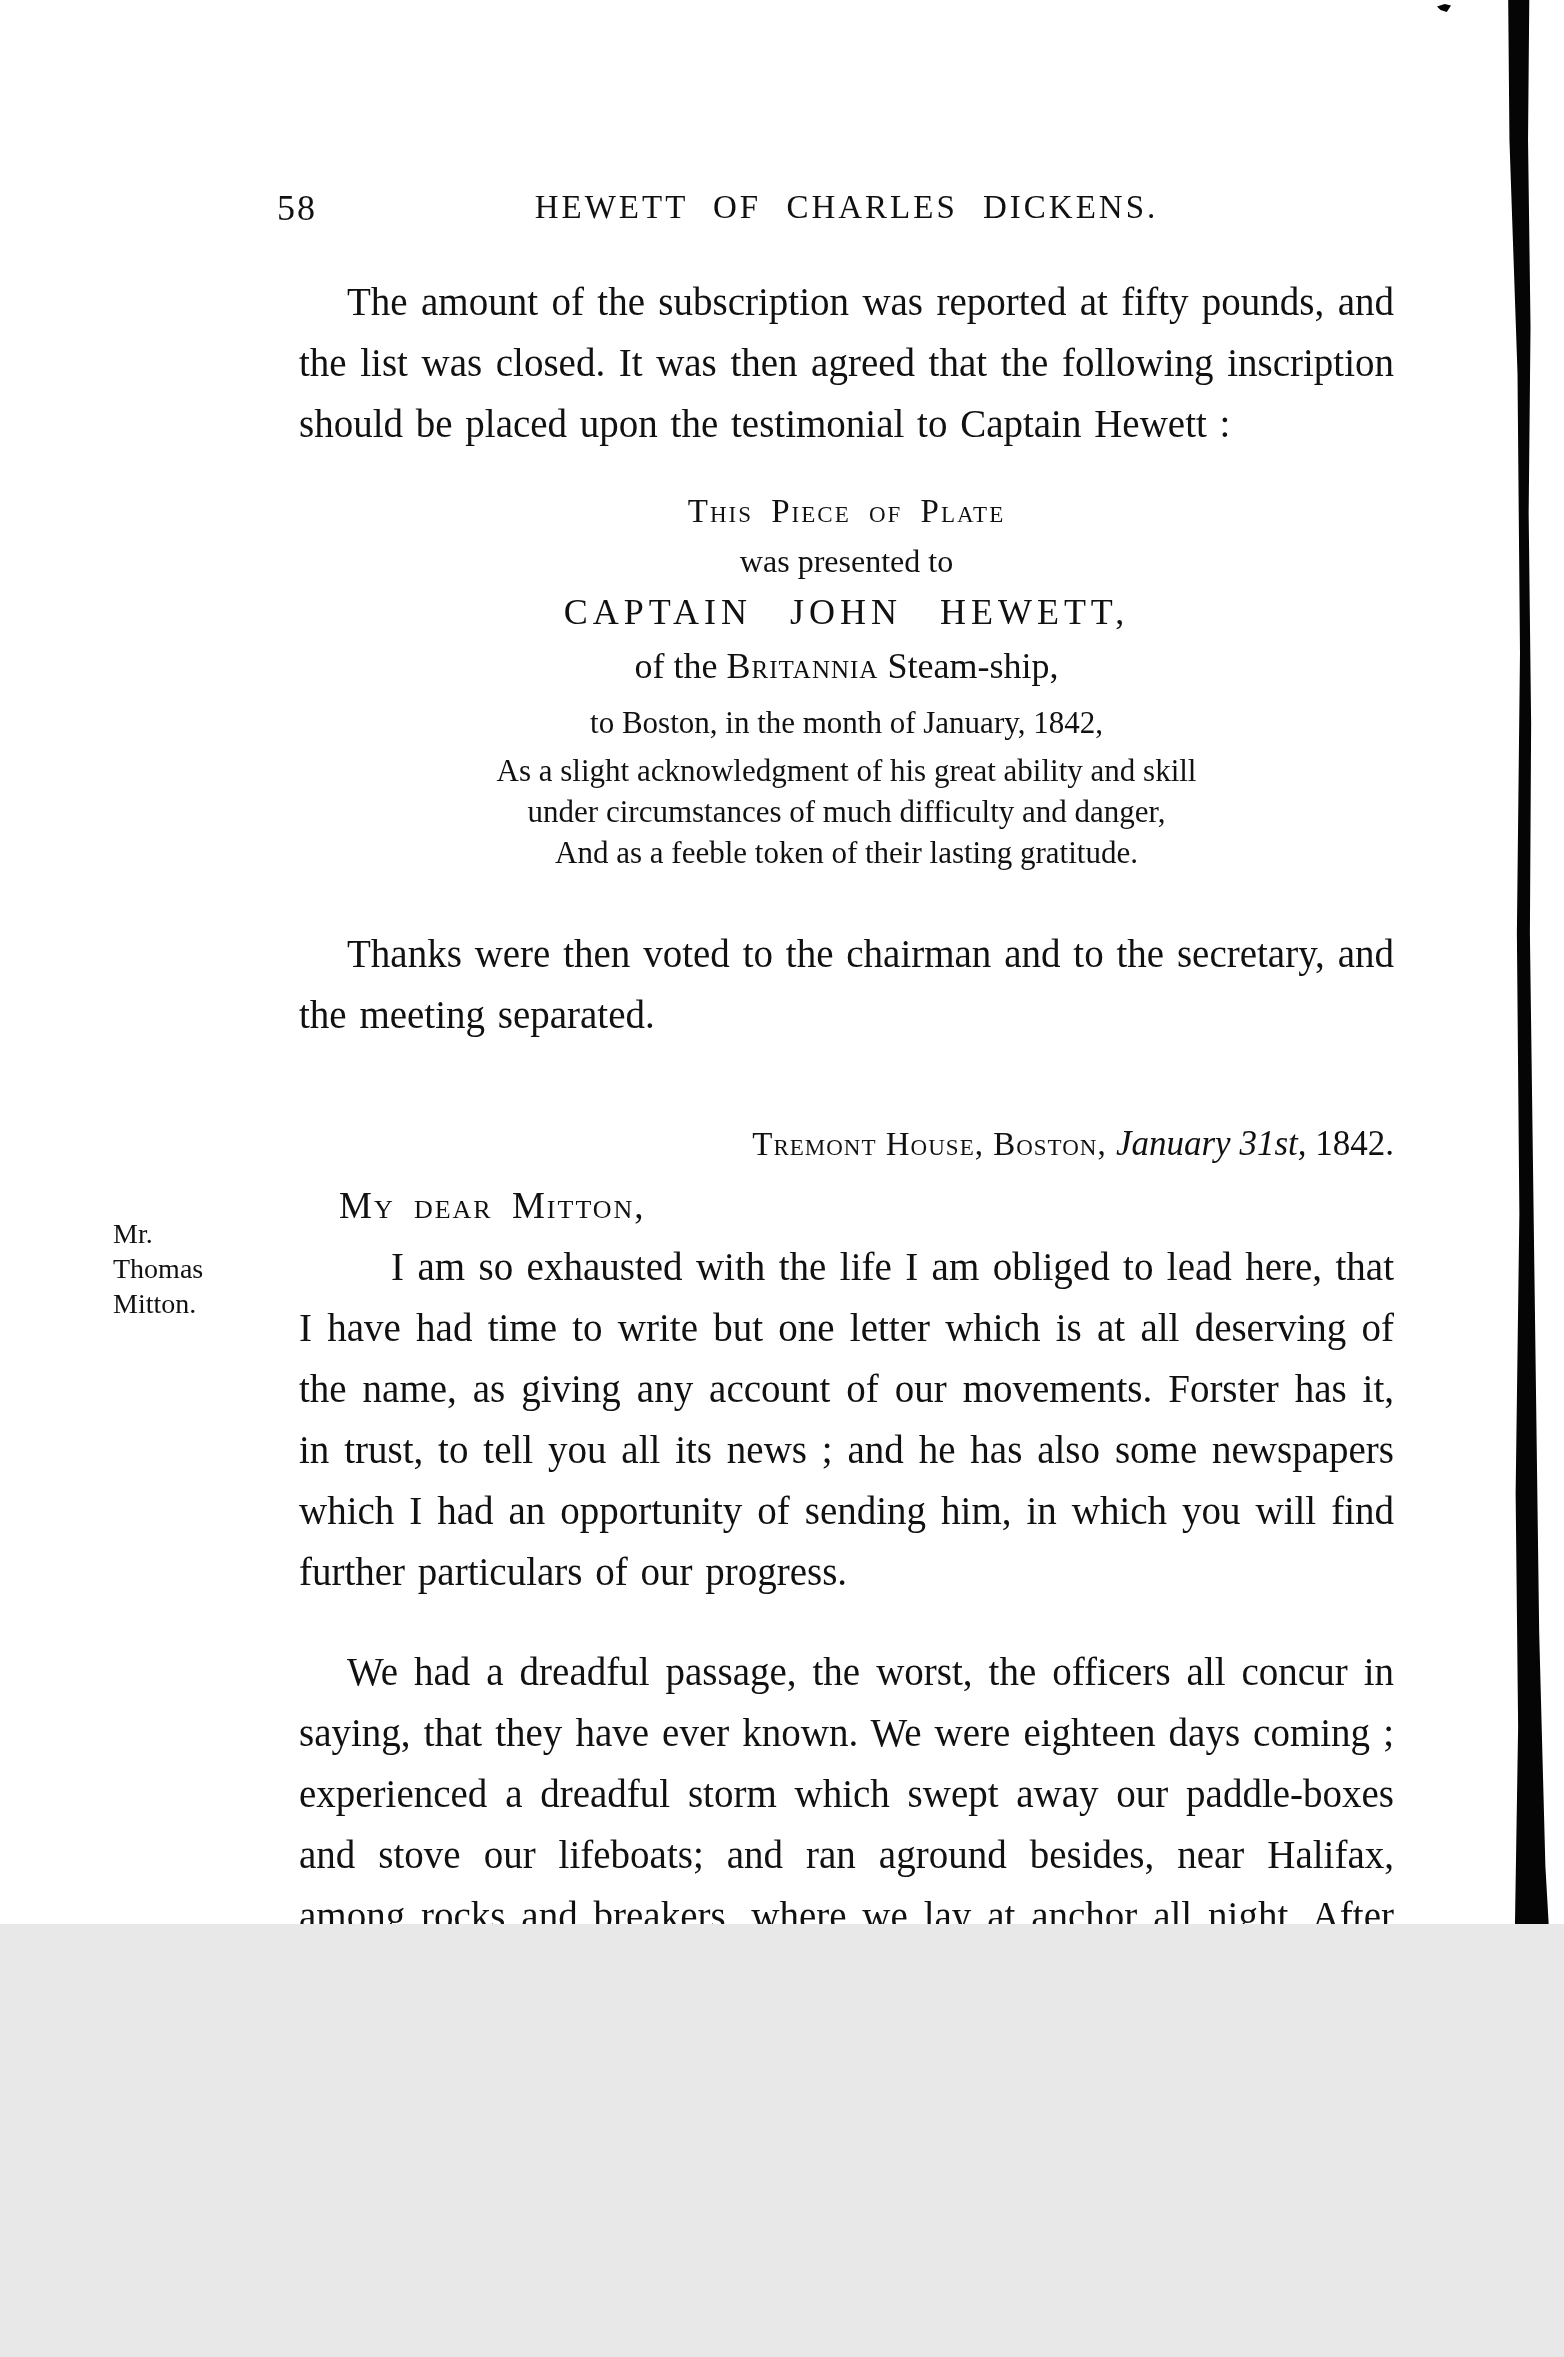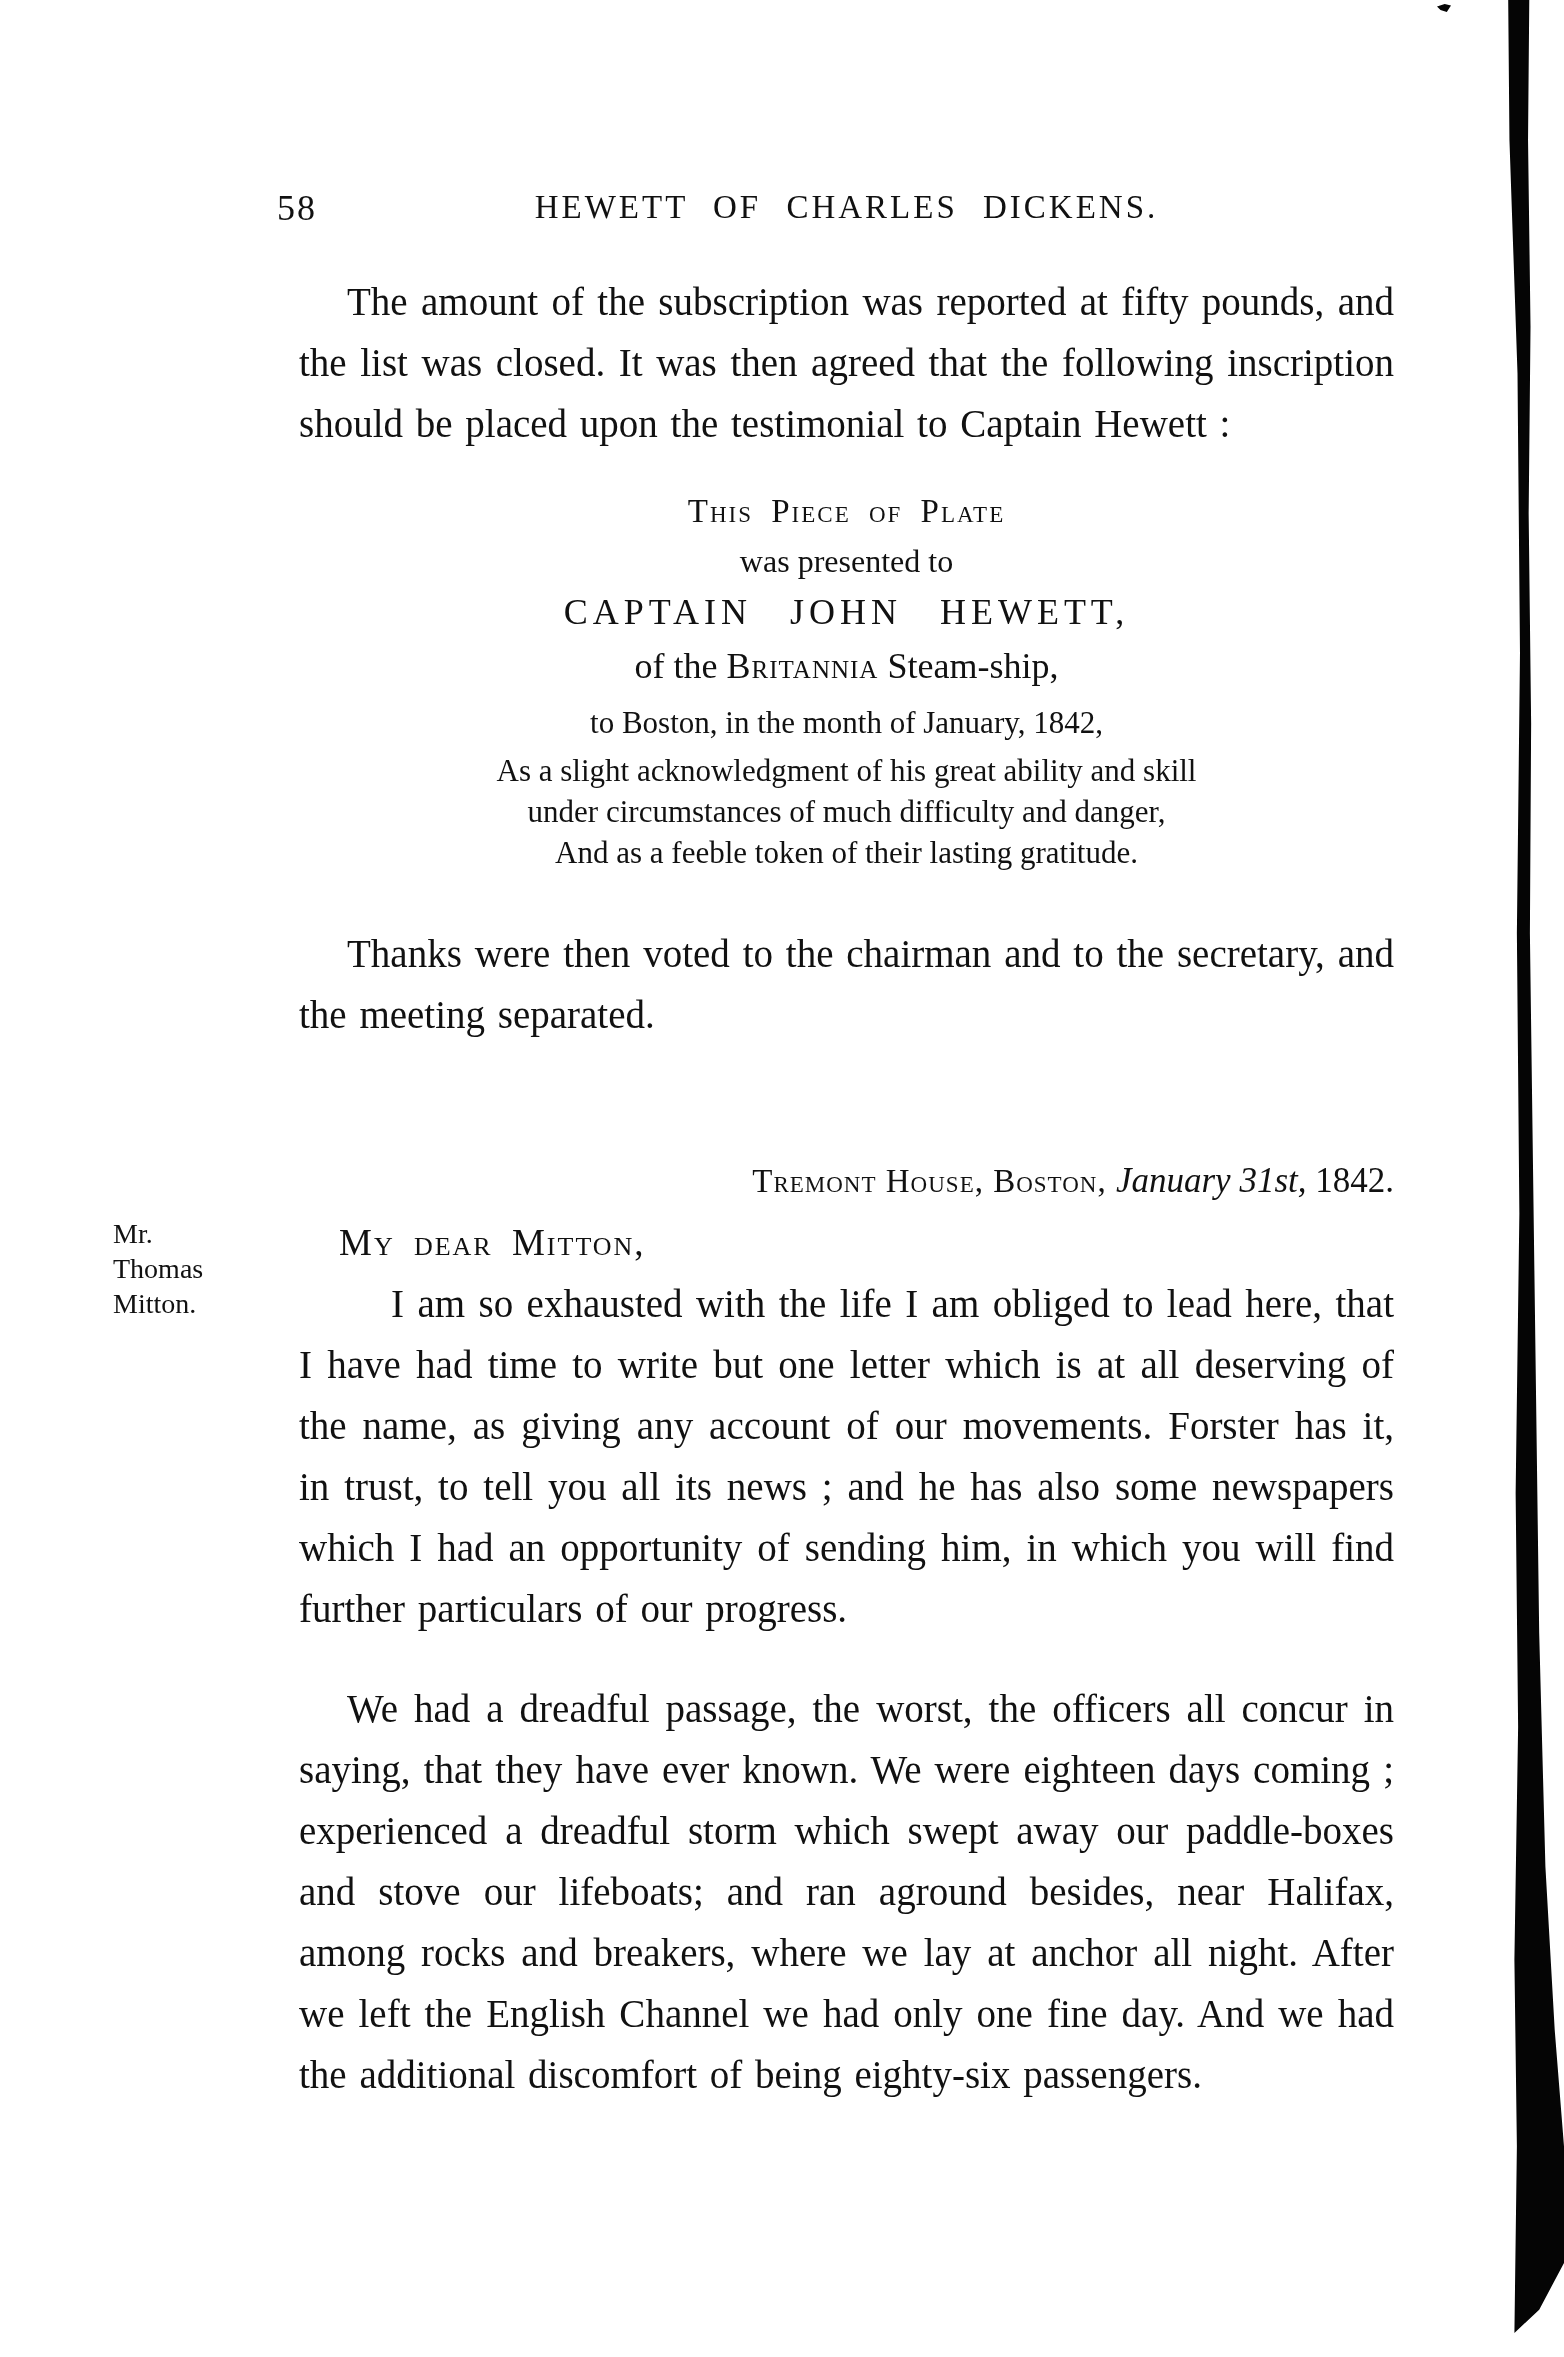--- a/index.html
+++ b/index.html
@@ -1,19 +1,19 @@
 <!DOCTYPE html>
 <html><head>
 <meta charset="utf-8">
 <style>
   html, body { margin: 0; padding: 0; background: #e8e8e8; }
   .page {
     position: relative;
     width: 1564px;
-    height: 2357px;
+    height: 1924px;
     background: #ffffff;
     overflow: hidden;
     font-family: "Liberation Serif", "DejaVu Serif", serif;
     color: #111111;
   }
   .content {
     position: absolute;
     left: 299px;
     top: 187px;
     width: 1095px;
@@ -42,21 +42,21 @@
   .inscription { margin-top: 12px; text-align: center; }
   .insc-line1 { font-variant: small-caps; font-size: 33px; letter-spacing: 2px; word-spacing: 8px; margin-top: 0; }
   .insc-line2 { font-size: 32px; margin-top: 13px; }
   .insc-line3 { font-size: 36px; letter-spacing: 5px; word-spacing: 24px; margin-top: 11px; }
   .insc-line4 { font-size: 36px; margin-top: 12px; }
   .sc { font-variant: small-caps; letter-spacing: 1px; }
   .insc-group { font-size: 31px; line-height: 41px; margin-top: 15px; }
   .insc-group2 { font-size: 31px; line-height: 41px; margin-top: 7px; }
   .thanks-para { margin-top: 50px; font-family: Liberation Serif, serif; }
   
-  .letter { margin-top: 114px; position: relative; }
+  .letter { margin-top: 77px; position: relative; }
   .dateline {
     text-align: right;
     font-size: 33px;
     line-height: 44px;
   }
   .dateline .place { font-variant: small-caps; letter-spacing: 1px; }
   .dateline .date-italic { font-style: italic; font-size: 35px; }
   .dateline .year { font-size: 35px; }
   .salutation {
     margin-top: 16px;

